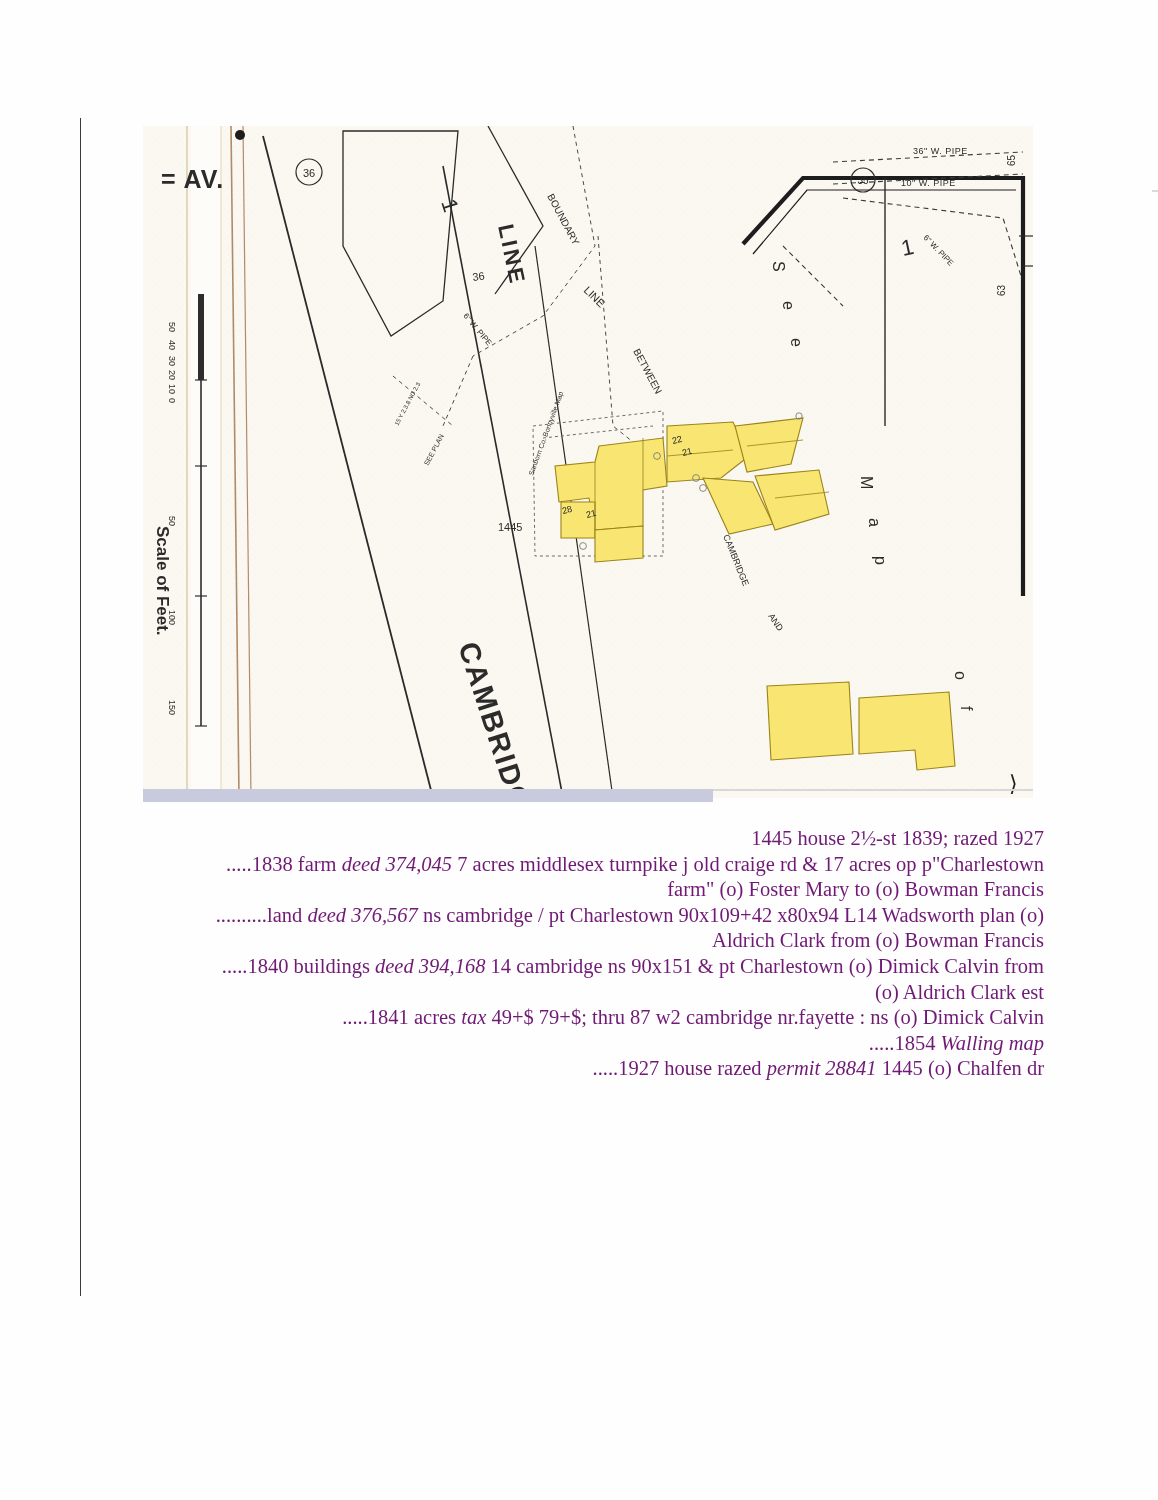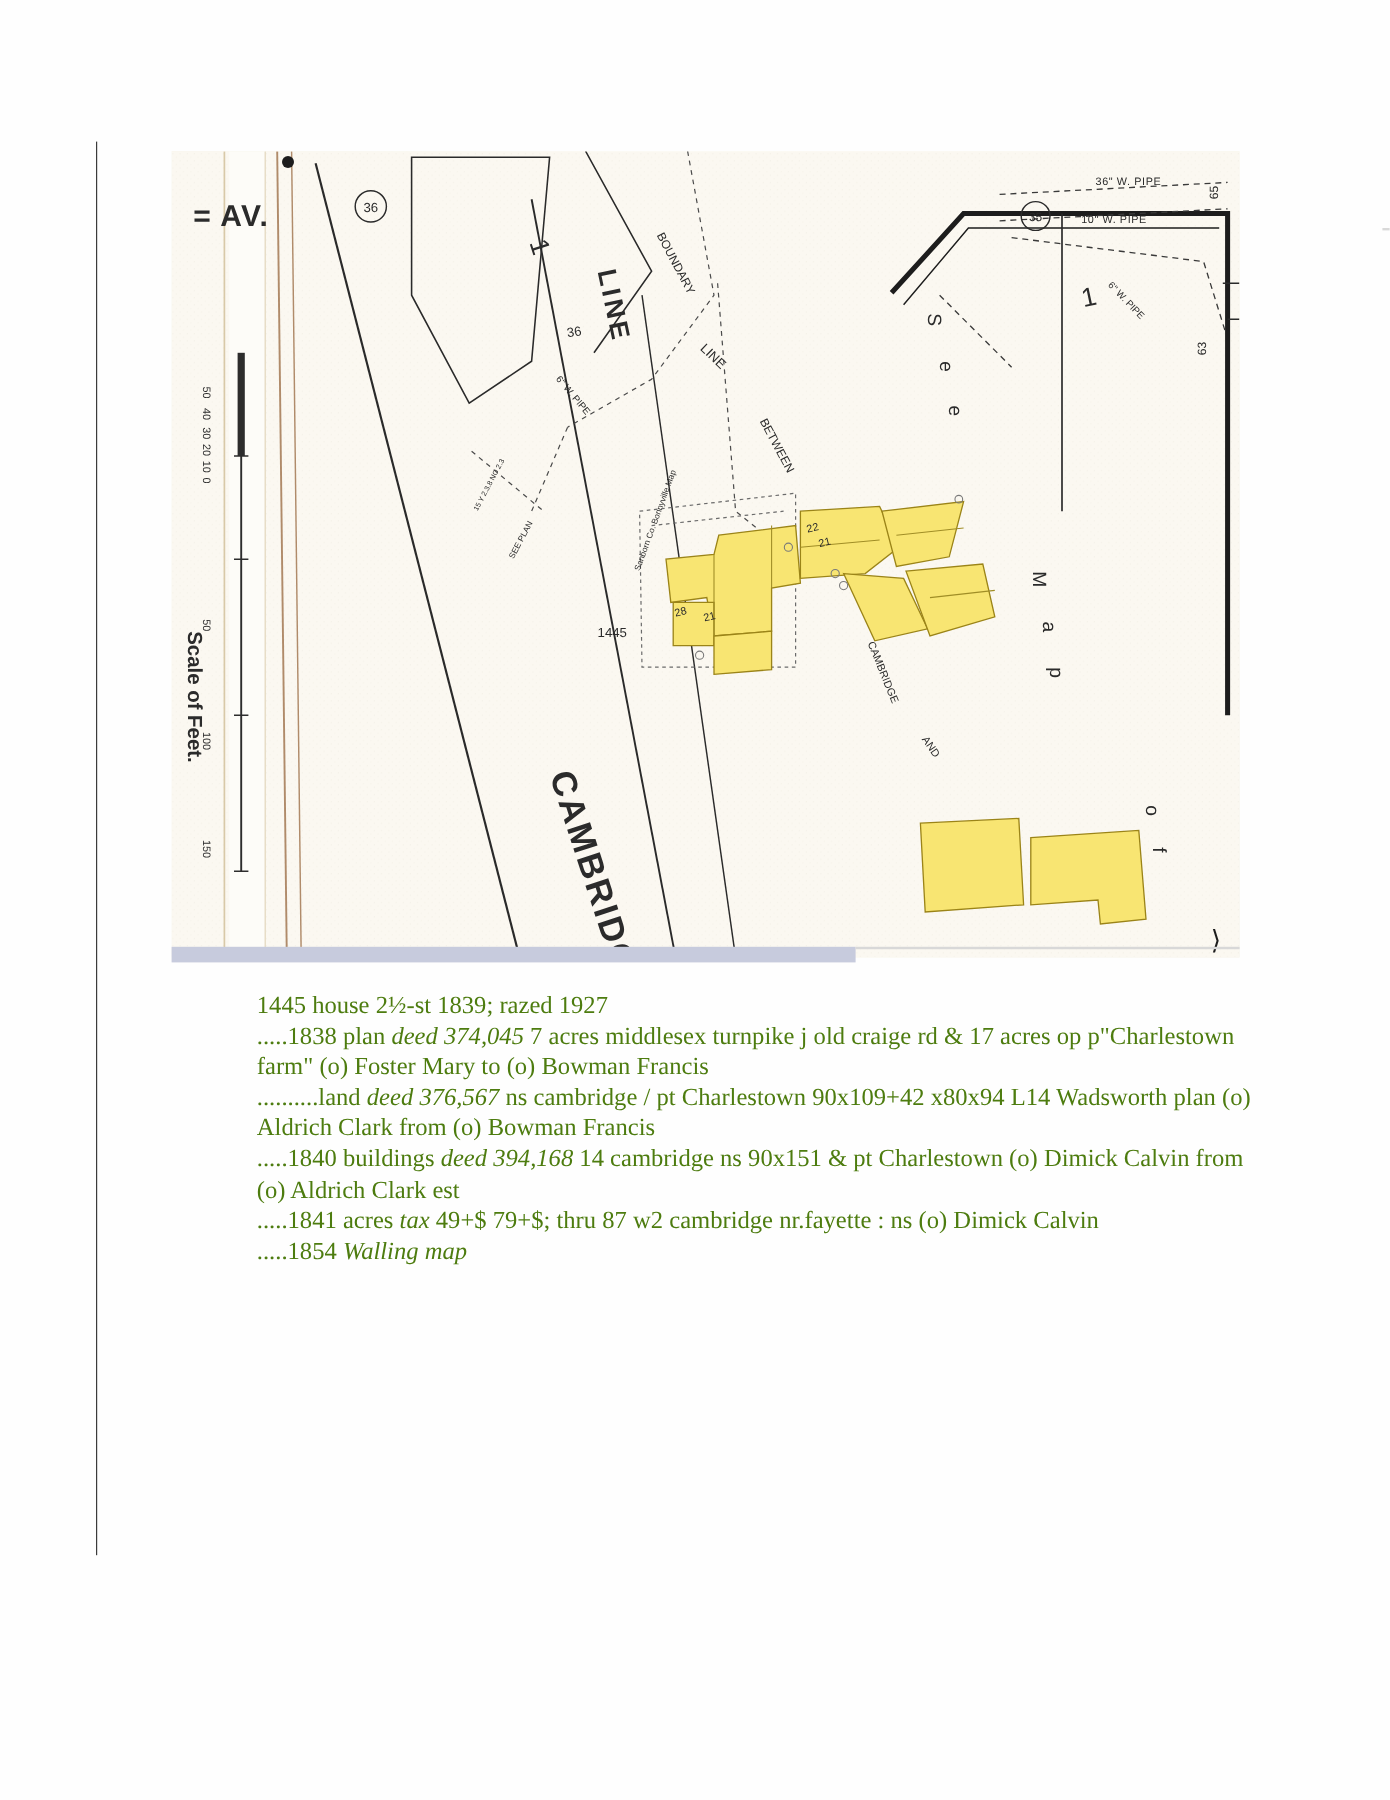--- a/index.html
+++ b/index.html
@@ -76,24 +76,25 @@
     right: 0;
     background: #d9d9d9;
   }
 
   
   #notes {
     position: absolute;
     left: 214px;
     top: 826px;
     width: 830px;
-    color: #4d7c0f;
+    color: #701a75;
     font-size: 20.5px;
     line-height: 25.6px;
     font-family: "Liberation Serif", serif;
+    text-align: right;
   }
   #notes .line {
     white-space: normal;
   }
   #notes i, #notes .it { font-style: italic; }
 
   .map-label {
     font-family: "Liberation Sans", sans-serif;
     fill: #2b2b2b;
   }
@@ -263,30 +264,33 @@
       <text x="866" y="665" font-size="22" fill="#1d1d1d" font-family="Liberation Serif, serif">⟩</text>
     </svg>
   </div>
 
   <div class="scan-strip"></div>
   <div class="scan-strip2"></div>
 
   <div id="notes">
     <div class="line">1445 house 2½-st 1839; razed 1927</div>
     <div class="line">
-      <span>.....1838 plan </span><i>deed 374,045</i><span> 7 acres middlesex turnpike j old craige rd &amp; 17 acres op p"Charlestown farm" (o) Foster Mary to (o) Bowman Francis</span>
+      <span>.....1838 farm </span><i>deed 374,045</i><span> 7 acres middlesex turnpike j old craige rd &amp; 17 acres op p"Charlestown farm" (o) Foster Mary to (o) Bowman Francis</span>
     </div>
     <div class="line">
       <span>..........land </span><i>deed 376,567</i><span> ns cambridge / pt Charlestown 90x109+42 x80x94 L14 Wadsworth plan (o) Aldrich Clark from (o) Bowman Francis</span>
     </div>
     <div class="line">
       <span>.....1840 buildings </span><i>deed 394,168</i><span> 14 cambridge ns 90x151 &amp; pt Charlestown (o) Dimick Calvin from (o) Aldrich Clark est</span>
     </div>
     <div class="line">
       <span>.....1841 acres </span><i>tax</i><span> 49+$ 79+$; thru 87 w2 cambridge nr.fayette : ns (o) Dimick Calvin</span>
     </div>
     <div class="line">
       <span>.....1854 </span><i>Walling map</i><span></span>
+    </div>
+    <div class="line">
+      <span>.....1927 house razed </span><i>permit 28841</i><span> 1445 (o) Chalfen dr</span>
     </div>
   </div>
 
   <div class="edge-mark" style="top:190px; width:6px; height:2px;"></div>
 </div>
 
 </body></html>

